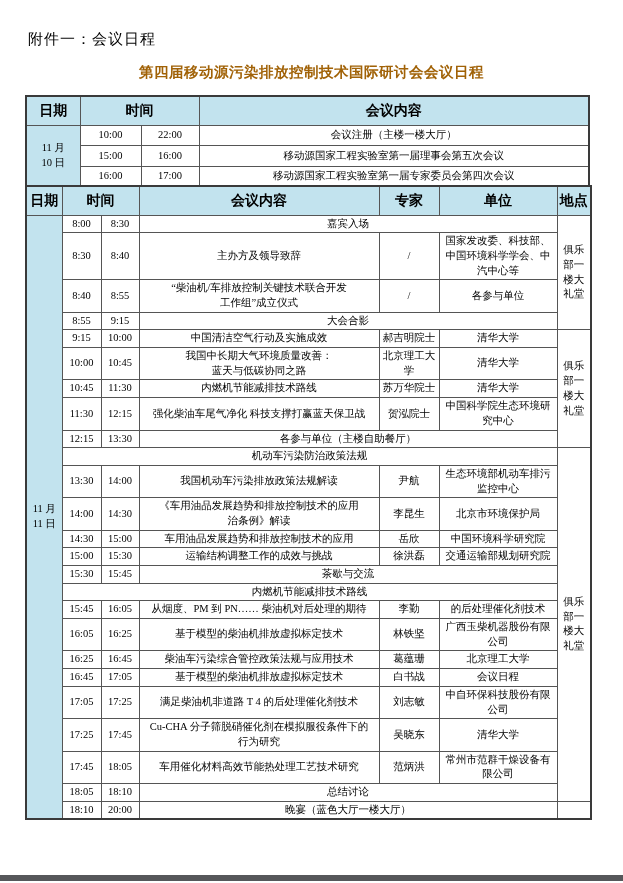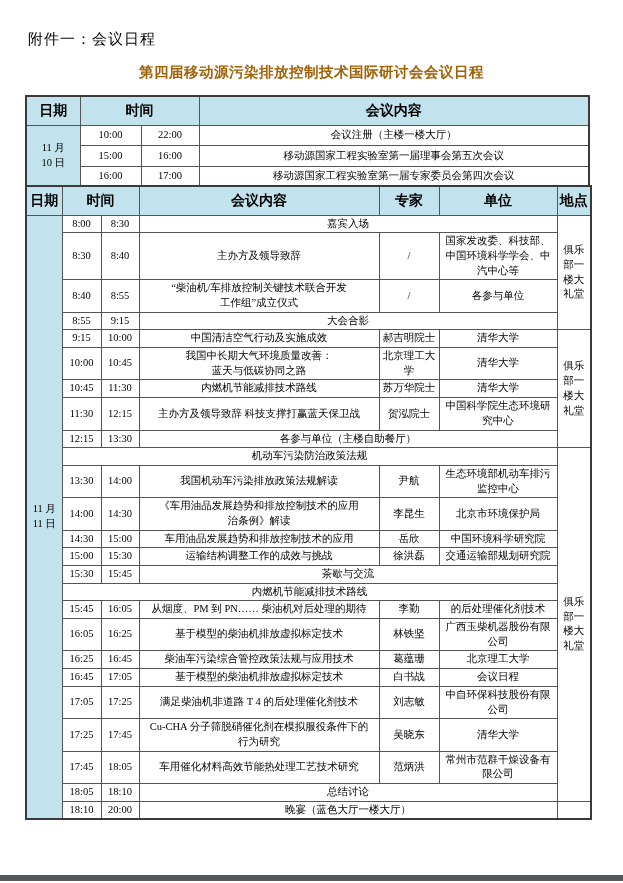--- a/index.html
+++ b/index.html
@@ -147,21 +147,21 @@
         <tr>
           <td>10:45</td>
           <td>11:30</td>
           <td>内燃机节能减排技术路线</td>
           <td>苏万华院士</td>
           <td>清华大学</td>
         </tr>
         <tr>
           <td>11:30</td>
           <td>12:15</td>
-          <td>主办方及领导致辞 科技支撑打赢蓝天保卫战</td>
+          <td>强化柴油车尾气净化 科技支撑打赢蓝天保卫战</td>
           <td>贺泓院士</td>
           <td>中国科学院生态环境研究中心</td>
         </tr>
         <tr>
           <td>12:15</td>
           <td>13:30</td>
           <td colspan="3">各参与单位（主楼自助餐厅）</td>
         </tr>
         <tr>
           <td colspan="5">机动车污染防治政策法规</td>

